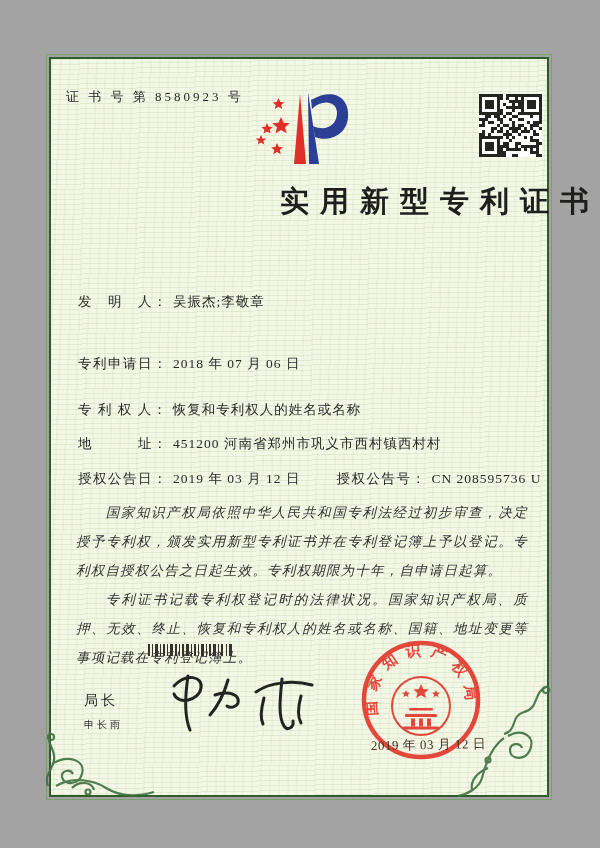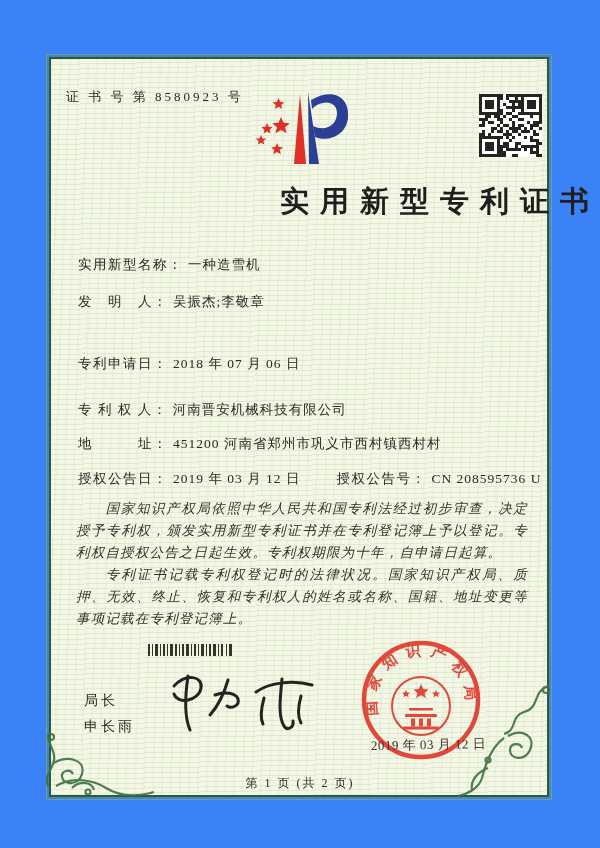--- a/index.html
+++ b/index.html
@@ -1,17 +1,17 @@
 <!DOCTYPE html>
 <html><head>
 <meta charset="utf-8">
 <style>
   html,body{margin:0;padding:0;}
   body{width:600px;height:848px;background:#fbf8ee;font-family:"Liberation Serif","DejaVu Serif",serif;color:#2a2a28;}
-  .page{position:relative;width:600px;height:848px;overflow:hidden;background:#3b82f6;}
+  .page{position:relative;width:600px;height:848px;overflow:hidden;background:#a3a3a3;}
 
   
   .frame{position:absolute;left:46px;top:54px;width:506px;height:746px;box-sizing:border-box;
          border:1.5px solid #7aa06b;z-index:1;}
   .frame-inner{position:absolute;inset:2px;border:2.5px solid #2e5c2a;
     background:
       repeating-linear-gradient(179deg, rgba(148,190,128,0.20) 0px, rgba(148,190,128,0.20) 1px, rgba(255,255,255,0) 1px, rgba(255,255,255,0) 5px),
       repeating-linear-gradient(92deg, rgba(170,205,150,0.10) 0px, rgba(170,205,150,0.10) 2px, rgba(255,255,255,0) 2px, rgba(255,255,255,0) 9px),
       #f4f6e6;}
 
@@ -24,27 +24,27 @@
 
   .title{position:absolute;left:0;right:0;top:182px;text-align:right;
          font-size:29px;font-weight:bold;letter-spacing:11px;color:#1e1e1c;}
 
   .row{position:absolute;left:78px;right:60px;font-size:13.5px;white-space:nowrap;}
   .row .lbl{letter-spacing:1.5px;}
   .row .val{margin-left:5px;letter-spacing:1px;}
   .row .pair2{margin-left:36px;}
 
   .paras{position:absolute;left:76px;top:498px;width:452px;
-         font-style:italic;font-size:13.5px;line-height:22px;letter-spacing:1.2px;color:#33322e;}
+         font-style:italic;font-size:13.5px;line-height:29px;letter-spacing:1.2px;color:#33322e;}
   .paras p{margin:0;text-indent:2.2em;text-align:justify;}
 
   .barcode{position:absolute;left:148px;top:644px;width:84px;height:12px;}
 
   .signer-role{position:absolute;left:84px;top:692px;font-size:14px;letter-spacing:3px;font-family:Liberation Mono, monospace;}
-  .signer-name{position:absolute;left:84px;top:718px;font-size:14px;letter-spacing:3px;}
+  .signer-name{position:absolute;left:84px;top:718px;font-size:10px;letter-spacing:3px;}
   .signature{position:absolute;left:160px;top:668px;width:162px;height:70px;}
 
   .seal{position:absolute;left:359px;top:638px;width:124px;height:124px;}
   .seal-date{position:absolute;left:371px;top:736px;font-size:13px;letter-spacing:0.5px;
              color:#43322b;transform:rotate(-1deg);white-space:nowrap;}
 
   .page-no{position:absolute;left:0;right:0;top:775px;text-align:center;font-size:12px;letter-spacing:2px;}
   .foot-note{position:absolute;left:0;right:0;top:811px;text-align:center;font-size:12.5px;
              letter-spacing:3px;font-style:italic;color:#3a3a34;}
 
@@ -236,31 +236,28 @@
           <rect x="24" y="60" width="3" height="3"></rect>
           <rect x="33" y="60" width="3" height="3"></rect>
           <rect x="36" y="60" width="3" height="3"></rect>
           <rect x="57" y="60" width="3" height="3"></rect>
           <rect x="60" y="60" width="3" height="3"></rect>
         </g>
     </svg>
 
     <div class="title">实用新型专利证书</div>
 
-    <div class="row" style="top:256px">
-      <span class="lbl">实用新型名称：</span><span class="val">一种造雪机</span>
-    </div>
     <div class="row" style="top:293px">
       <span class="lbl">发　明　人：</span><span class="val">吴振杰;李敬章</span>
     </div>
     <div class="row" style="top:355px">
       <span class="lbl">专利申请日：</span><span class="val">2018 年 07 月 06 日</span>
     </div>
     <div class="row" style="top:401px">
-      <span class="lbl">专 利 权 人：</span><span class="val">河南晋安机械科技有限公司</span>
+      <span class="lbl">专 利 权 人：</span><span class="val">恢复和专利权人的姓名或名称</span>
     </div>
     <div class="row" style="top:435px">
       <span class="lbl">地　　　址：</span><span class="val">451200 河南省郑州市巩义市西村镇西村村</span>
     </div>
     <div class="row" style="top:470px">
       <span class="lbl">授权公告日：</span><span class="val">2019 年 03 月 12 日</span><span class="lbl pair2">授权公告号：</span><span class="val">CN 208595736 U</span>
     </div>
 
     <div class="paras">
       <p>国家知识产权局依照中华人民共和国专利法经过初步审查，决定授予专利权，颁发实用新型专利证书并在专利登记簿上予以登记。专利权自授权公告之日起生效。专利权期限为十年，自申请日起算。</p>
@@ -328,21 +325,20 @@
           <rect x="50" y="70" width="24" height="2.5" rx="1"></rect>
           <rect x="52" y="80.5" width="4" height="8"></rect>
           <rect x="60" y="80.5" width="4" height="8"></rect>
           <rect x="68" y="80.5" width="4" height="8"></rect>
           <rect x="44" y="88.5" width="36" height="3" rx="1"></rect>
         </g>
       </g>
     </svg>
     <div class="seal-date">2019 年 03 月 12 日</div>
 
-    <div class="page-no">第 1 页 (共 2 页)</div>
 
   </div>
 
   <svg class="flourish fl-bl" viewBox="0 0 118 74">
     <g fill="none" stroke="#3e7040" stroke-width="2.2" opacity="0.9">
       <path d="M8,2 C4,16 14,18 12,30 C10,42 2,44 6,56"></path>
       <path d="M10,34 C26,24 44,30 40,44 C37,55 22,56 20,47 C19,41 28,38 31,44"></path>
       <path d="M14,56 C30,46 52,50 64,58 C80,68 98,66 112,62"></path>
       <path d="M30,58 C38,50 50,52 52,60"></path>
       <circle cx="9" cy="7" r="3"></circle>

